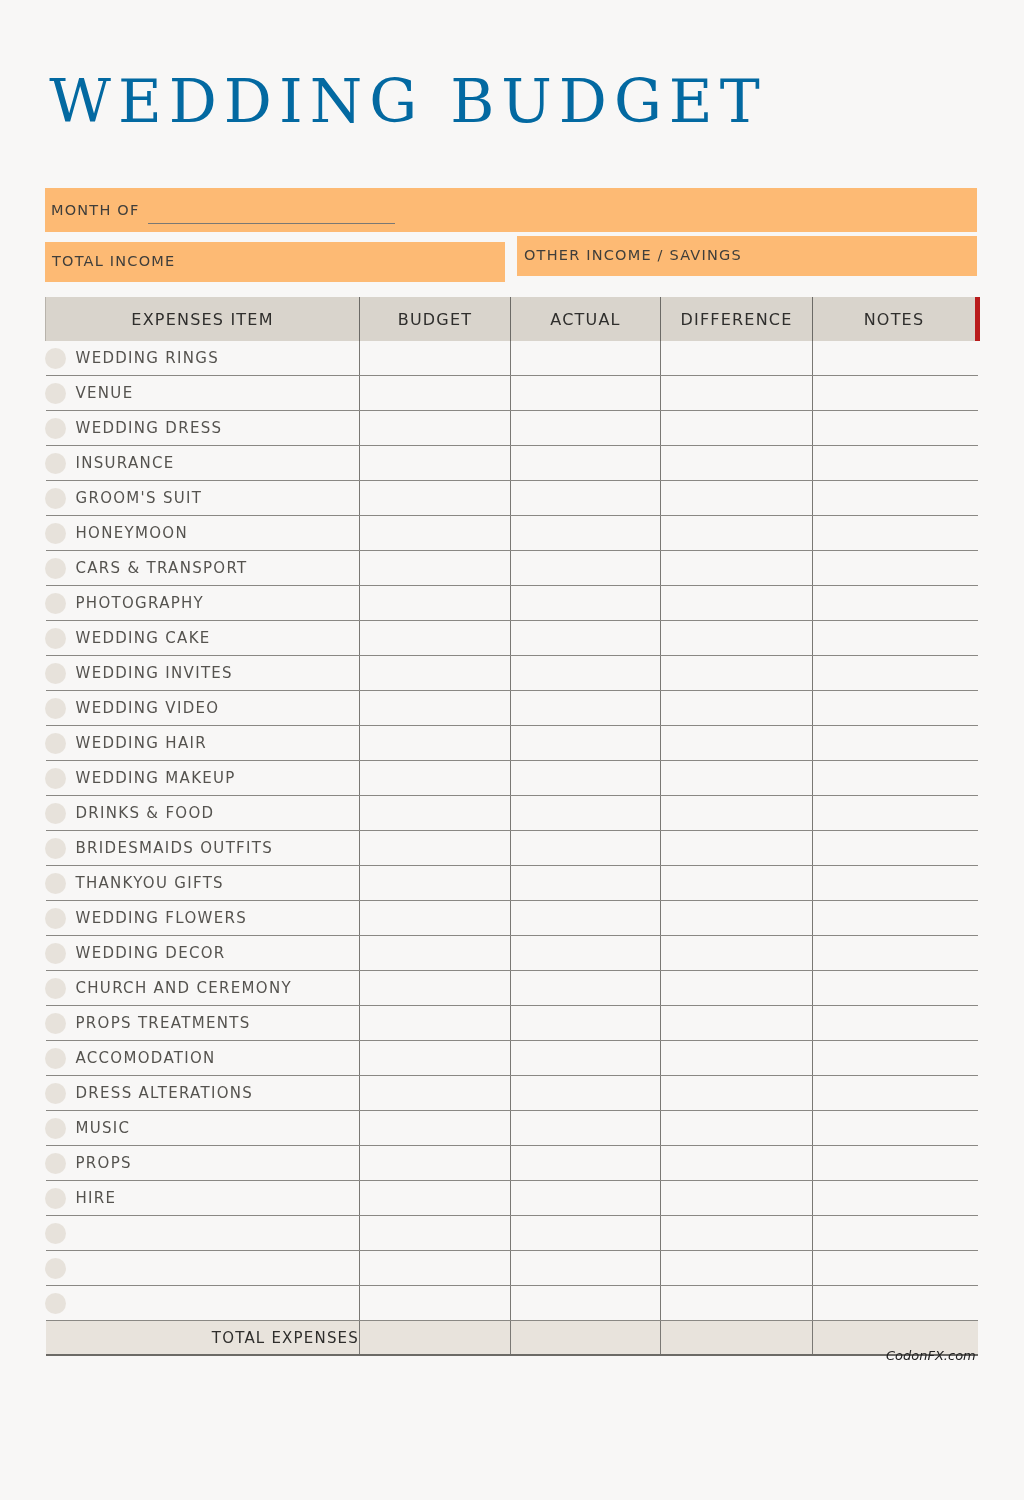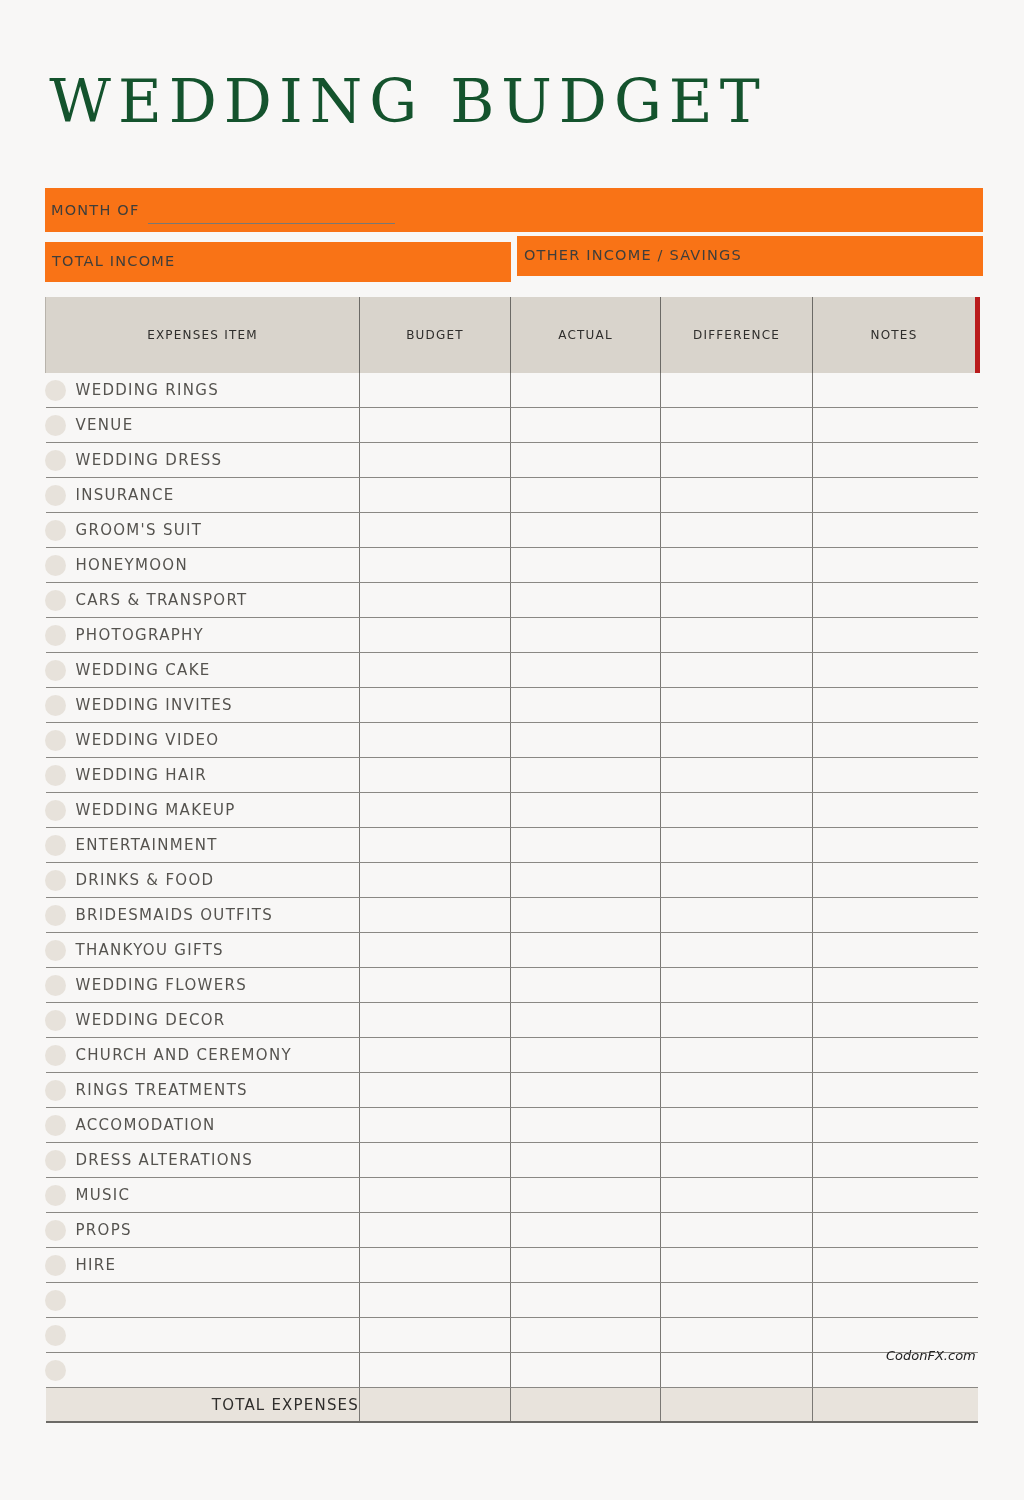--- a/index.html
+++ b/index.html
@@ -1,28 +1,28 @@
 <!DOCTYPE html>
 <html><head>
 <meta charset="utf-8">
 <style>
   html,body{margin:0;padding:0;}
   body{width:1024px;height:1500px;background:#f8f7f6;position:relative;font-family:"DejaVu Sans","Liberation Sans",sans-serif;color:#4a4845;overflow:hidden;}
-  .title{position:absolute;top:66px;left:0;width:816px;text-align:center;font-family:"DejaVu Serif","Liberation Serif",serif;font-size:60px;letter-spacing:7px;color:#14532d;font-weight:normal;}
-  .box{position:absolute;background:#f97316;padding-left:6px;}
+  .title{position:absolute;top:66px;left:0;width:816px;text-align:center;font-family:"DejaVu Serif","Liberation Serif",serif;font-size:60px;letter-spacing:7px;color:#0369a1;font-weight:normal;}
+  .box{position:absolute;background:#fdba74;}
   .box .lbl{position:absolute;top:0;font-size:14.5px;letter-spacing:1.2px;color:#3f3e3b;}
   .month{left:45px;top:188px;width:932px;height:44px;}
   .month .lbl{left:6px;top:14px;}
   .month .line{position:absolute;left:103px;top:35px;width:247px;height:1px;background:#7a7874;}
   .income{left:45px;top:242px;width:460px;height:40px;}
   .income .lbl{left:7px;top:11px;}
   .other{left:517px;top:236px;width:460px;height:40px;}
   .other .lbl{left:7px;top:11px;}
   table{position:absolute;left:45px;top:297px;width:932px;border-collapse:collapse;table-layout:fixed;}
-  th{background:#d9d4cc;height:44px;font-weight:normal;font-size:12px;letter-spacing:1.2px;color:#2f2e2c;border-left:1.5px solid #6c6a66;border-right:1.5px solid #6c6a66;padding:16px;}
+  th{background:#d9d4cc;height:44px;font-weight:normal;font-size:16px;letter-spacing:1.2px;color:#2f2e2c;border-left:1.5px solid #6c6a66;border-right:1.5px solid #6c6a66;padding:0;}
   th:first-child{border-left:1px solid #b8b3ab;}
   th:last-child{border-right:5px solid #b91c1c;margin-left:24px;}
   td{height:34px;border-bottom:1.5px solid #8a8884;border-left:1.5px solid #7a7874;padding:0;}
   td:first-child{border-left:none;position:relative;}
   td.item .dot{position:absolute;left:-1px;top:7px;width:21px;height:21px;border-radius:50%;background:#e7e2db;}
   td.item .txt{position:absolute;left:30px;top:8px;font-size:15px;letter-spacing:1.3px;color:#55534f;white-space:nowrap;}
   tr.total td{background:#e8e3dc;border-bottom:2px solid #6c6a66;height:33px;}
   tr.total td:first-child{text-align:right;font-size:15px;letter-spacing:1.2px;color:#2f2e2c;}
   .footer{position:absolute;left:886px;top:1348px;font-family:"DejaVu Sans","Liberation Sans",sans-serif;font-style:italic;font-size:13px;color:#222;}
 </style>
@@ -186,30 +186,20 @@
           <span class="txt">WEDDING MAKEUP</span>
         </td>
         <td></td>
         <td></td>
         <td></td>
         <td></td>
       </tr>
       <tr>
         <td class="item">
           <span class="dot"></span>
-          <span class="txt">ENTERTAINMENT</span>
-        </td>
-        <td></td>
-        <td></td>
-        <td></td>
-        <td></td>
-      </tr>
-      <tr>
-        <td class="item">
-          <span class="dot"></span>
           <span class="txt">DRINKS &amp; FOOD</span>
         </td>
         <td></td>
         <td></td>
         <td></td>
         <td></td>
       </tr>
       <tr>
         <td class="item">
           <span class="dot"></span>
@@ -256,21 +246,21 @@
           <span class="txt">CHURCH AND CEREMONY</span>
         </td>
         <td></td>
         <td></td>
         <td></td>
         <td></td>
       </tr>
       <tr>
         <td class="item">
           <span class="dot"></span>
-          <span class="txt">RINGS TREATMENTS</span>
+          <span class="txt">PROPS TREATMENTS</span>
         </td>
         <td></td>
         <td></td>
         <td></td>
         <td></td>
       </tr>
       <tr>
         <td class="item">
           <span class="dot"></span>
           <span class="txt">ACCOMODATION</span>

